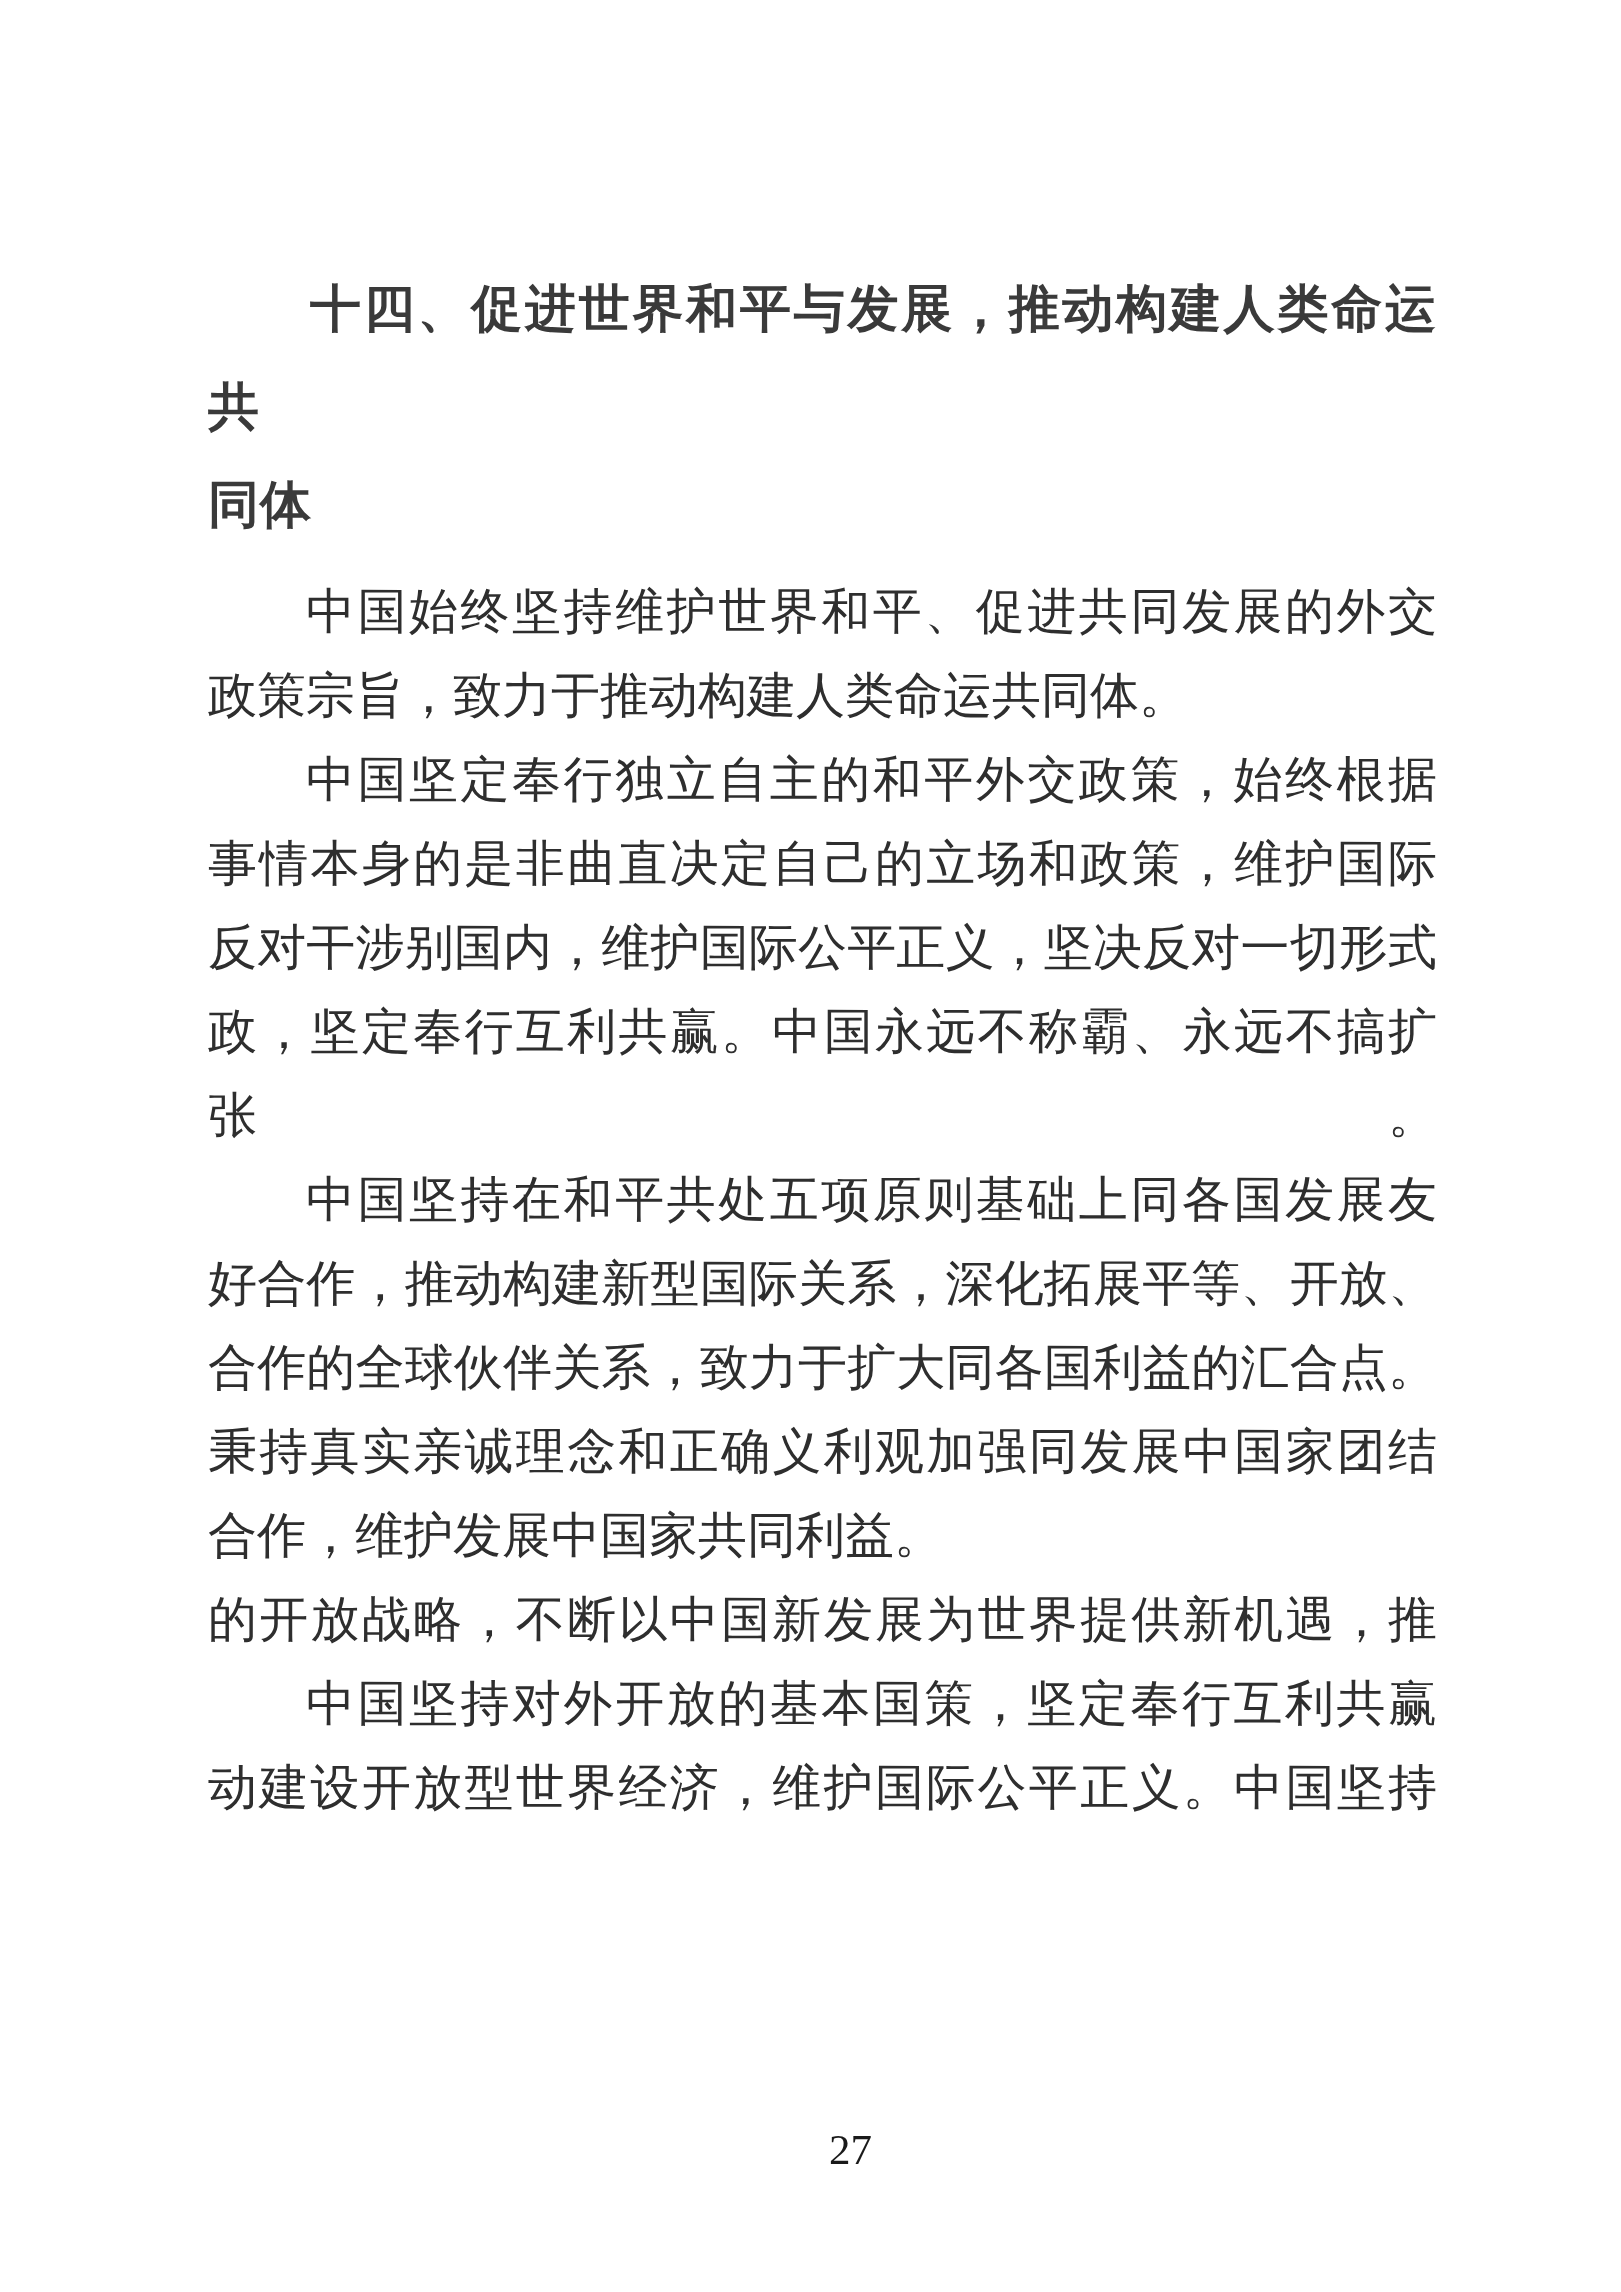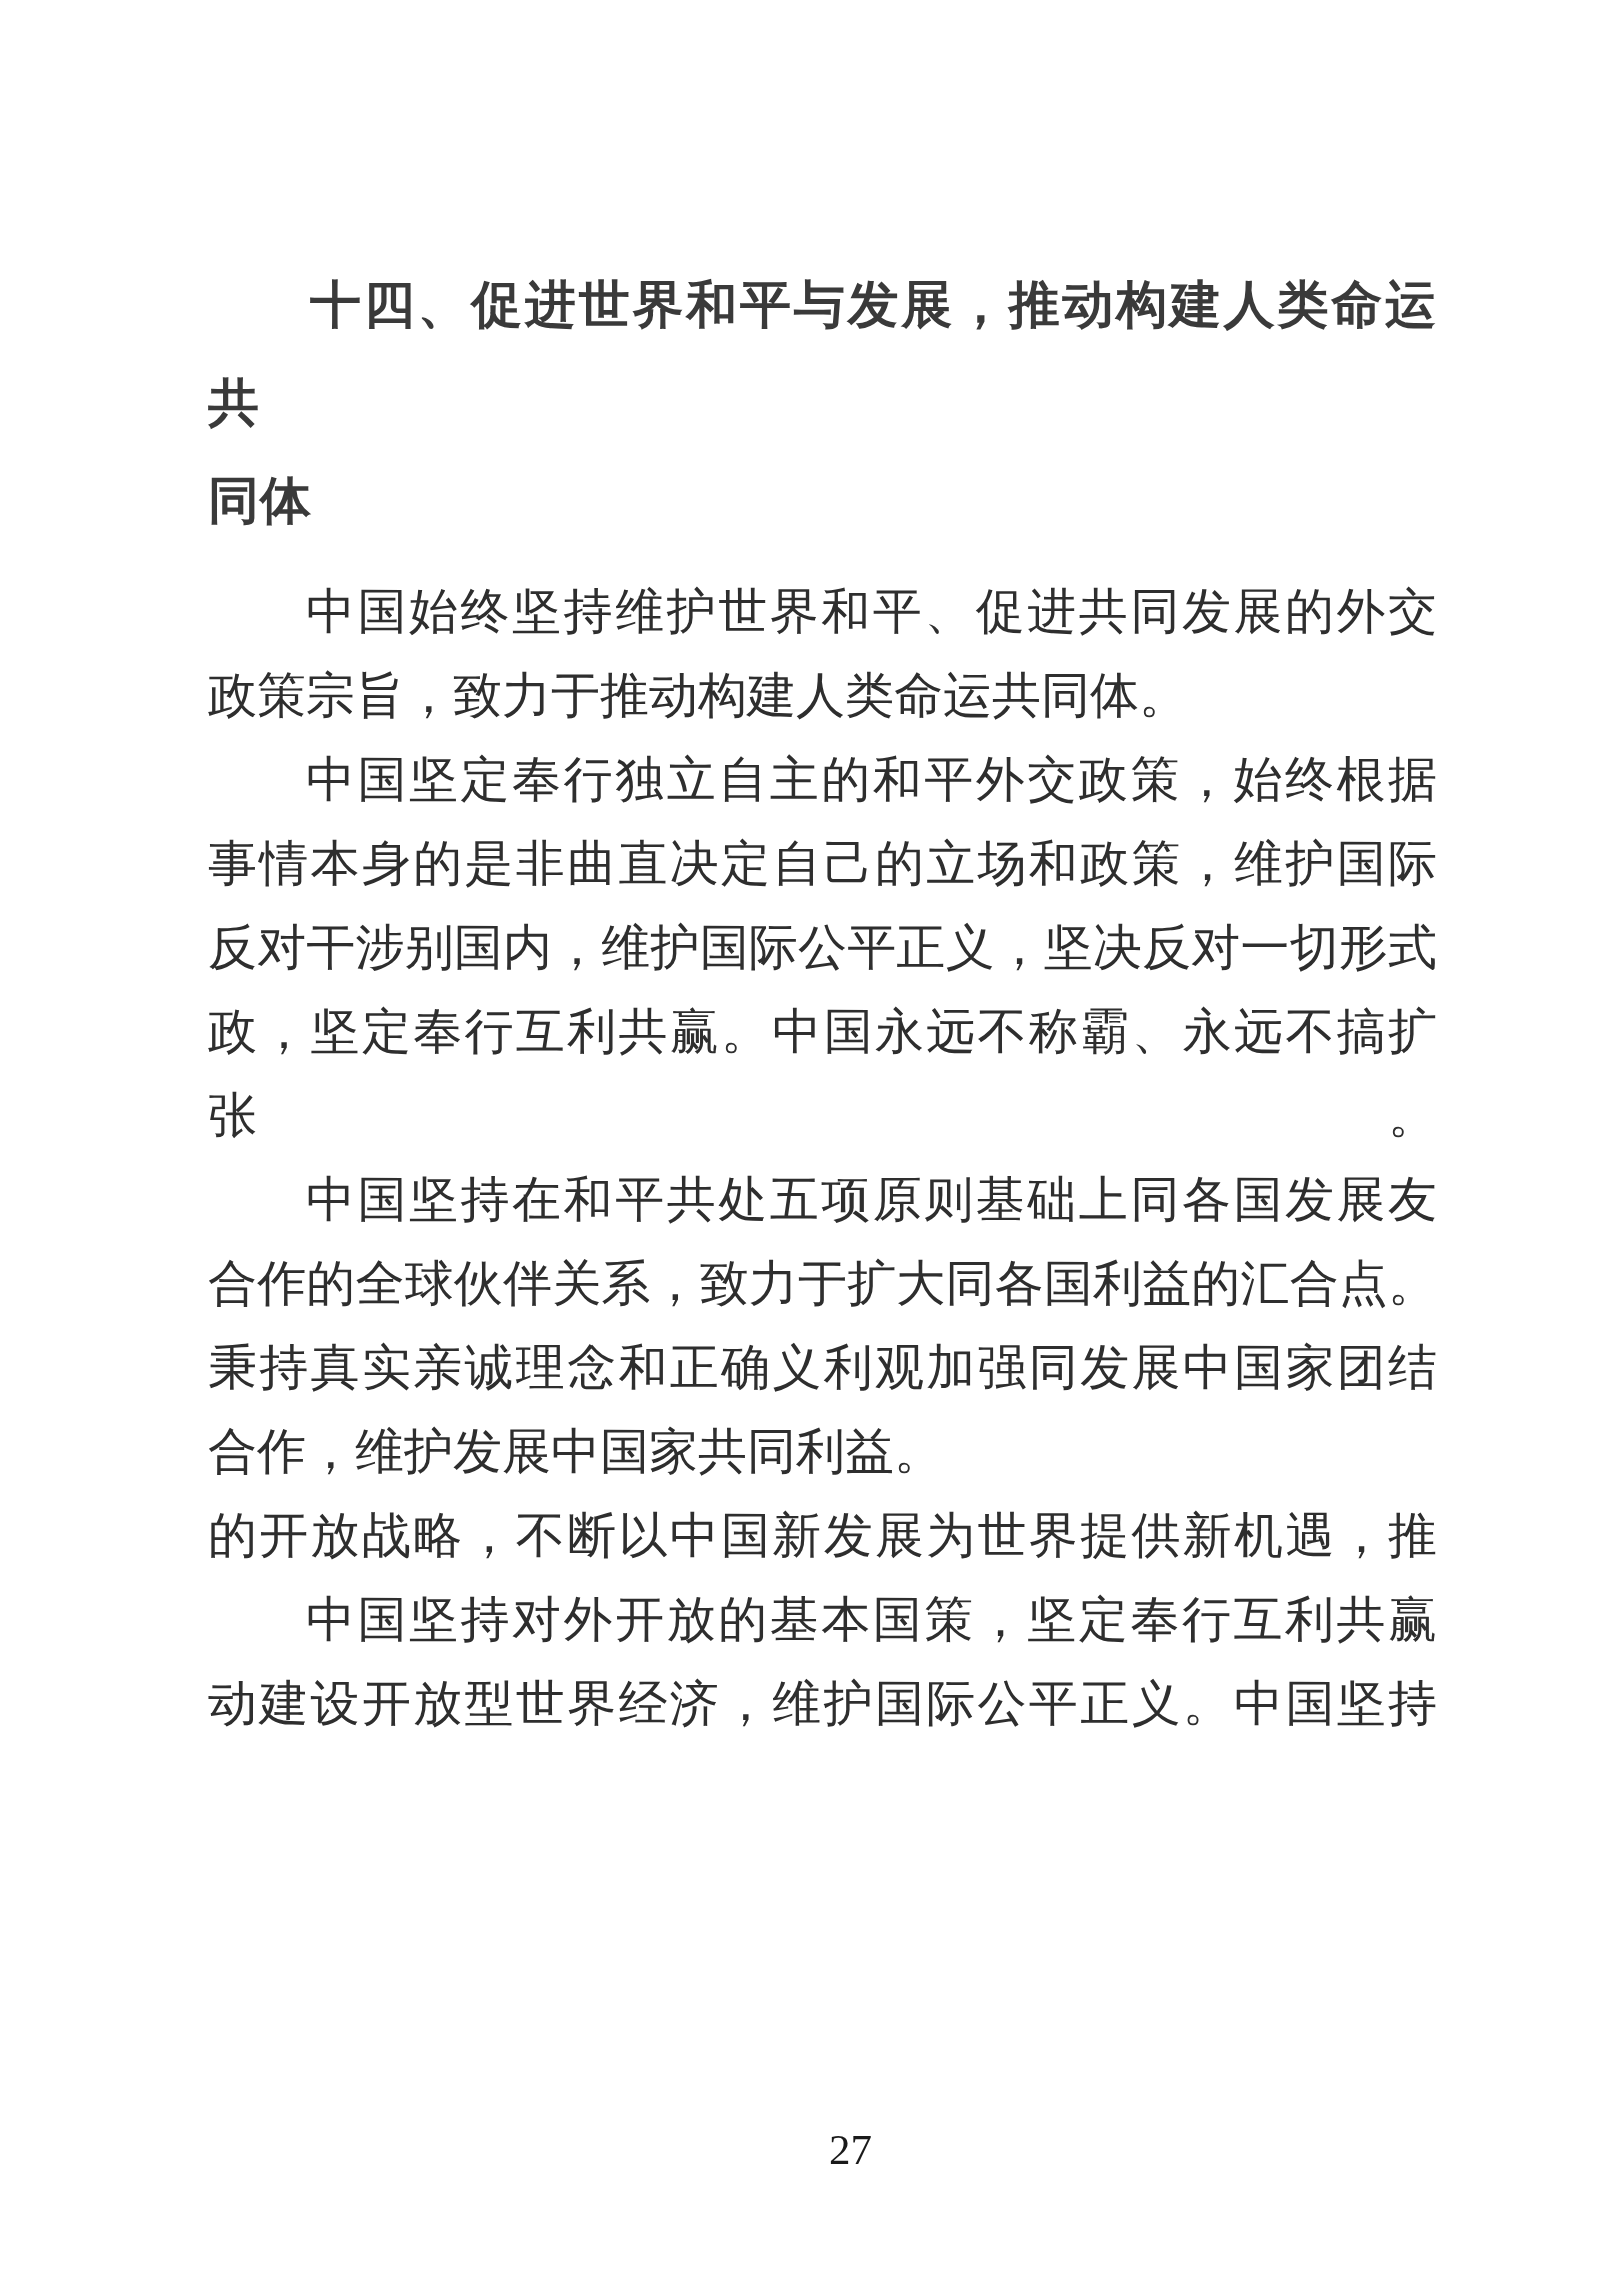--- a/index.html
+++ b/index.html
@@ -16,21 +16,21 @@
   }
   .text-block {
     position: absolute;
     left: 208px;
     top: 260px;
     width: 1229px;
   }
   .heading {
     margin: 0;
     padding: 0;
-    font-family: Liberation Mono, monospace;
+    font-family: Liberation Serif, serif;
     font-weight: 700;
     font-size: 51px;
     line-height: 98px;
     color: #3a3a3a;
     letter-spacing: 1px;
   }
   .heading .hline {
     text-align: justify;
     text-align-last: left;
   }
@@ -89,20 +89,21 @@
           <div class="line">政策宗旨，致力于推动构建人类命运共同体。</div>
         </div>
         <div class="para">
           <div class="line indent fill">中国坚定奉行独立自主的和平外交政策，始终根据</div>
           <div class="line fill">事情本身的是非曲直决定自己的立场和政策，维护国际</div>
           <div class="line fill">反对干涉别国内，维护国际公平正义，坚决反对一切形式</div>
           <div class="line fill">政，坚定奉行互利共赢。中国永远不称霸、永远不搞扩张。</div>
         </div>
         <div class="para">
           <div class="line indent fill">中国坚持在和平共处五项原则基础上同各国发展友</div>
+          <div class="line fill">好合作，推动构建新型国际关系，深化拓展平等、开放、</div>
           <div class="line fill">合作的全球伙伴关系，致力于扩大同各国利益的汇合点。</div>
           <div class="line fill">秉持真实亲诚理念和正确义利观加强同发展中国家团结</div>
           <div class="line">合作，维护发展中国家共同利益。</div>
         </div>
         <div class="para">
           <div class="line fill">的开放战略，不断以中国新发展为世界提供新机遇，推</div>
           <div class="line indent fill">中国坚持对外开放的基本国策，坚定奉行互利共赢</div>
           <div class="line fill">动建设开放型世界经济，维护国际公平正义。中国坚持</div>
         </div>
       </section>

